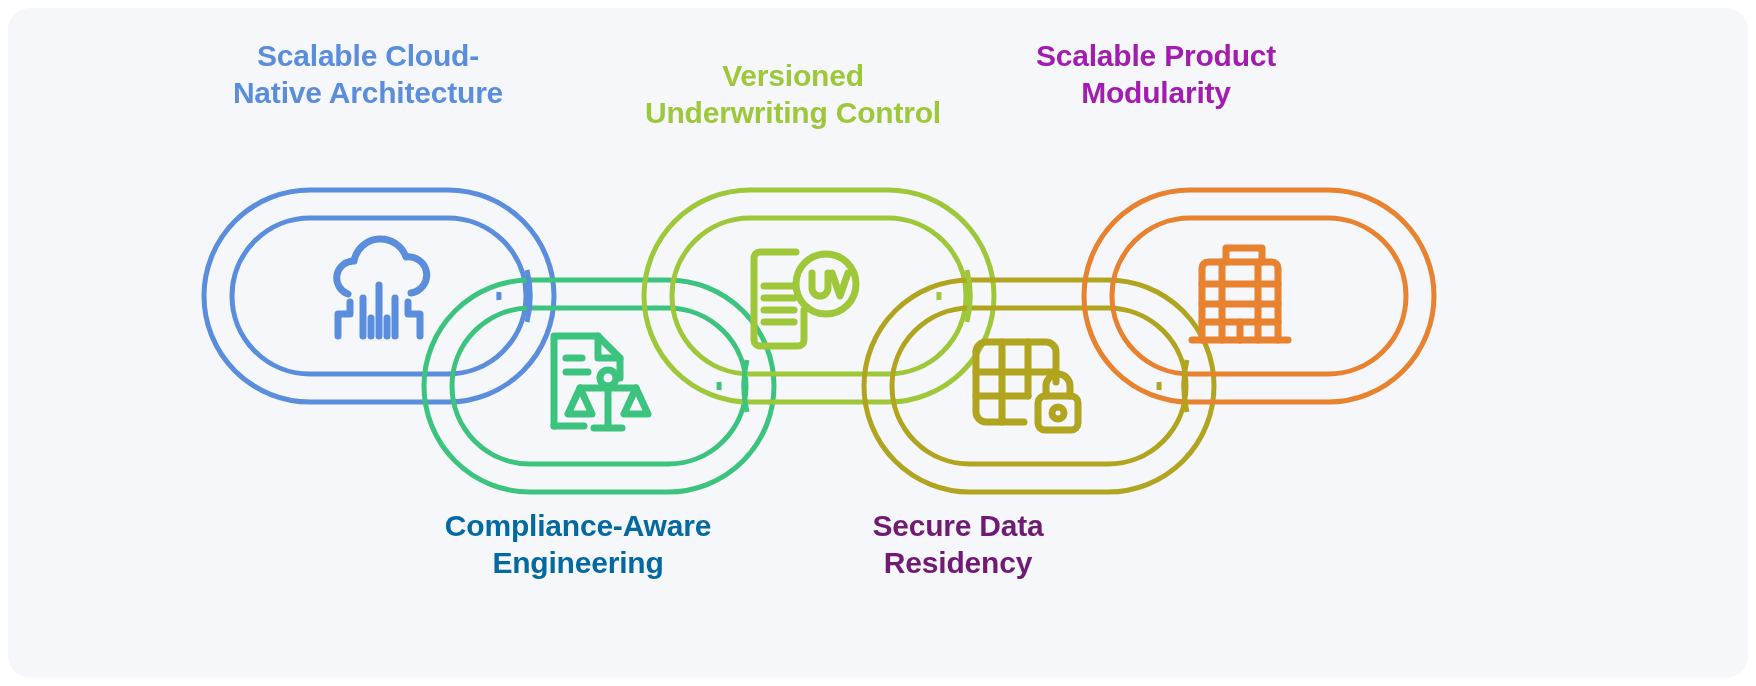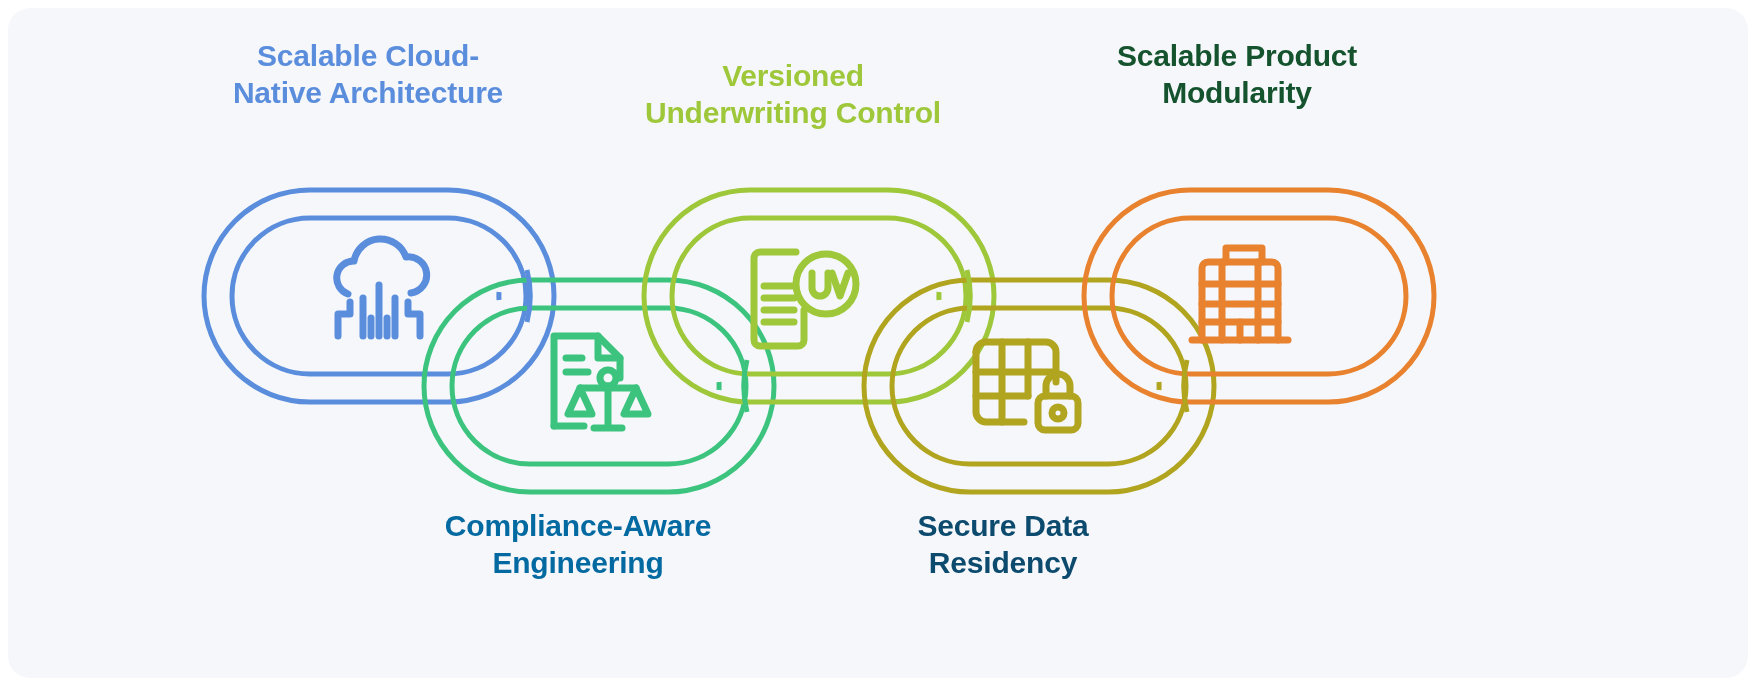--- a/index.html
+++ b/index.html
@@ -18,22 +18,22 @@
     position:absolute;text-align:center;line-height:1.22;
     font-size:30px;font-weight:700;letter-spacing:-0.2px;
     white-space:pre-line;
   }
   .lbl-top{top:30px;}
   .lbl-bot{top:500px;}
 
   #lbl0{left:165px;width:390px;color:#5b8ddd;}
   #lbl1{left:375px;width:390px;color:#0369a1;}
   #lbl2{left:590px;width:390px;color:#9ec73a;margin-top:20px;}
-  #lbl3{left:800px;width:390px;color:#0c4a6e;}
-  #lbl4{left:1034px;width:390px;color:#14532d;}
+  #lbl3{left:755px;width:390px;color:#701a75;}
+  #lbl4{left:953px;width:390px;color:#a21caf;}
 </style>
 </head>
 <body>
 
 <div id="stage">
   <div id="canvas">
 
     <div id="svgwrap">
       <svg width="1740" height="670" viewBox="0 0 1740 670" xmlns="http://www.w3.org/2000/svg">
 

